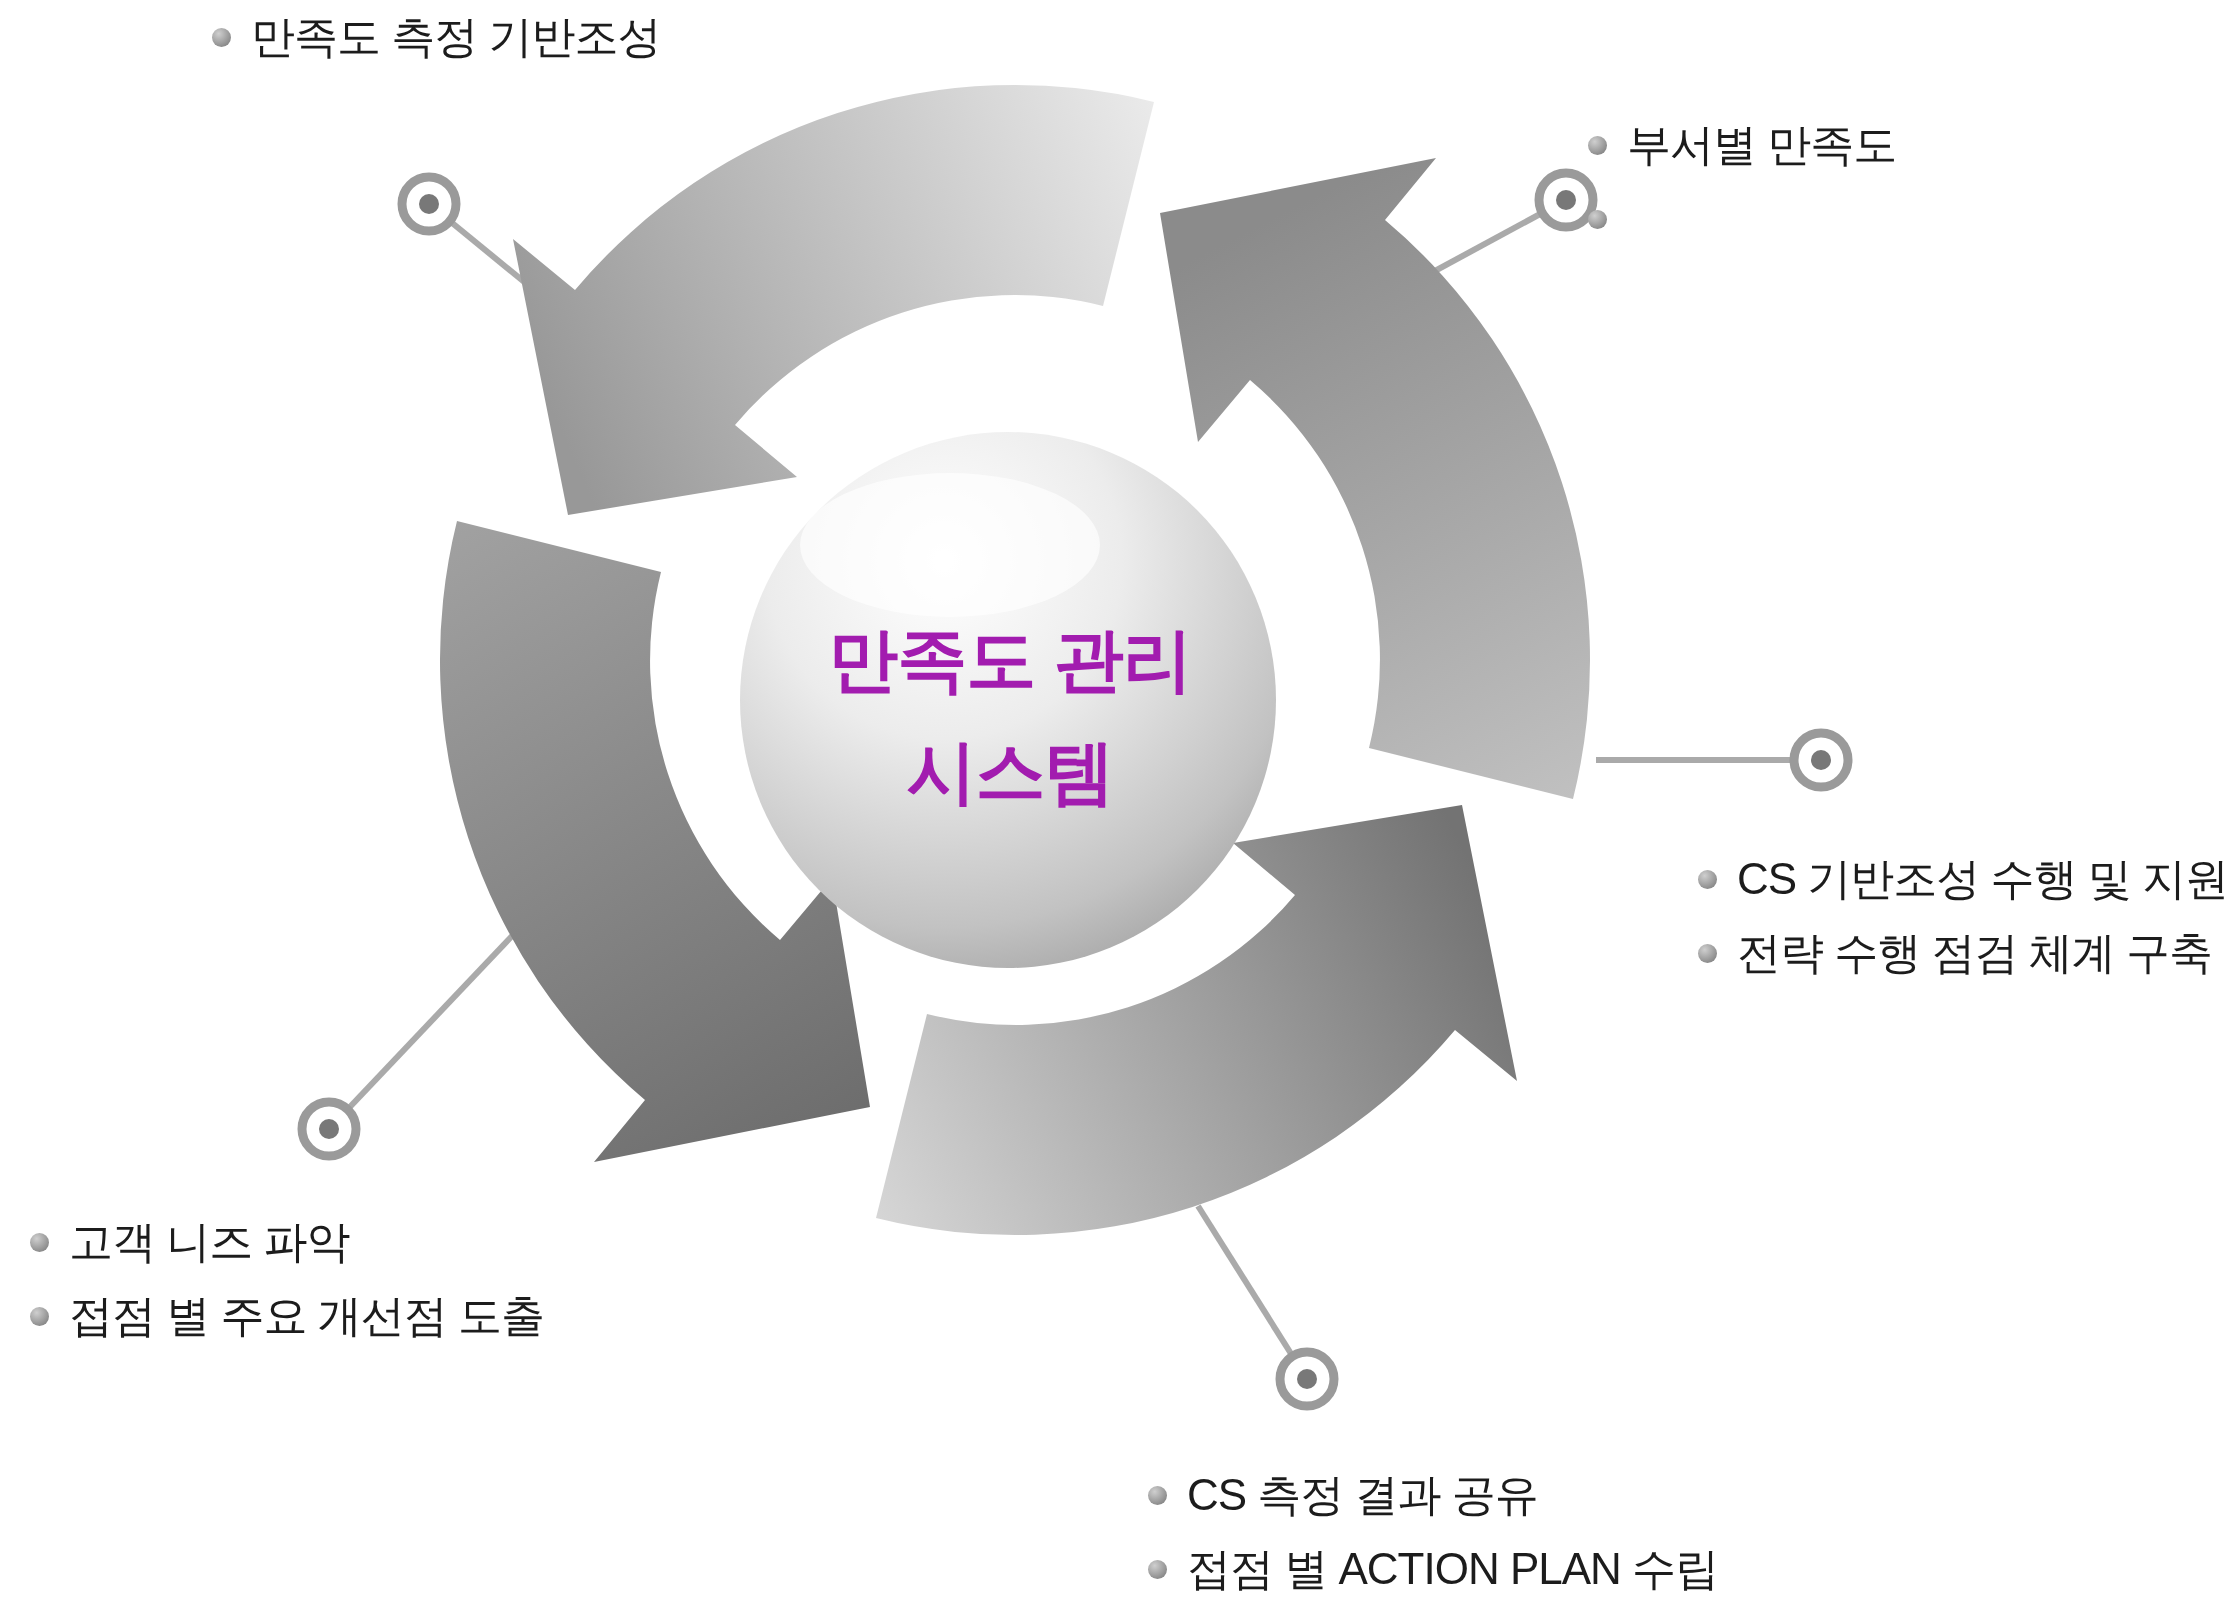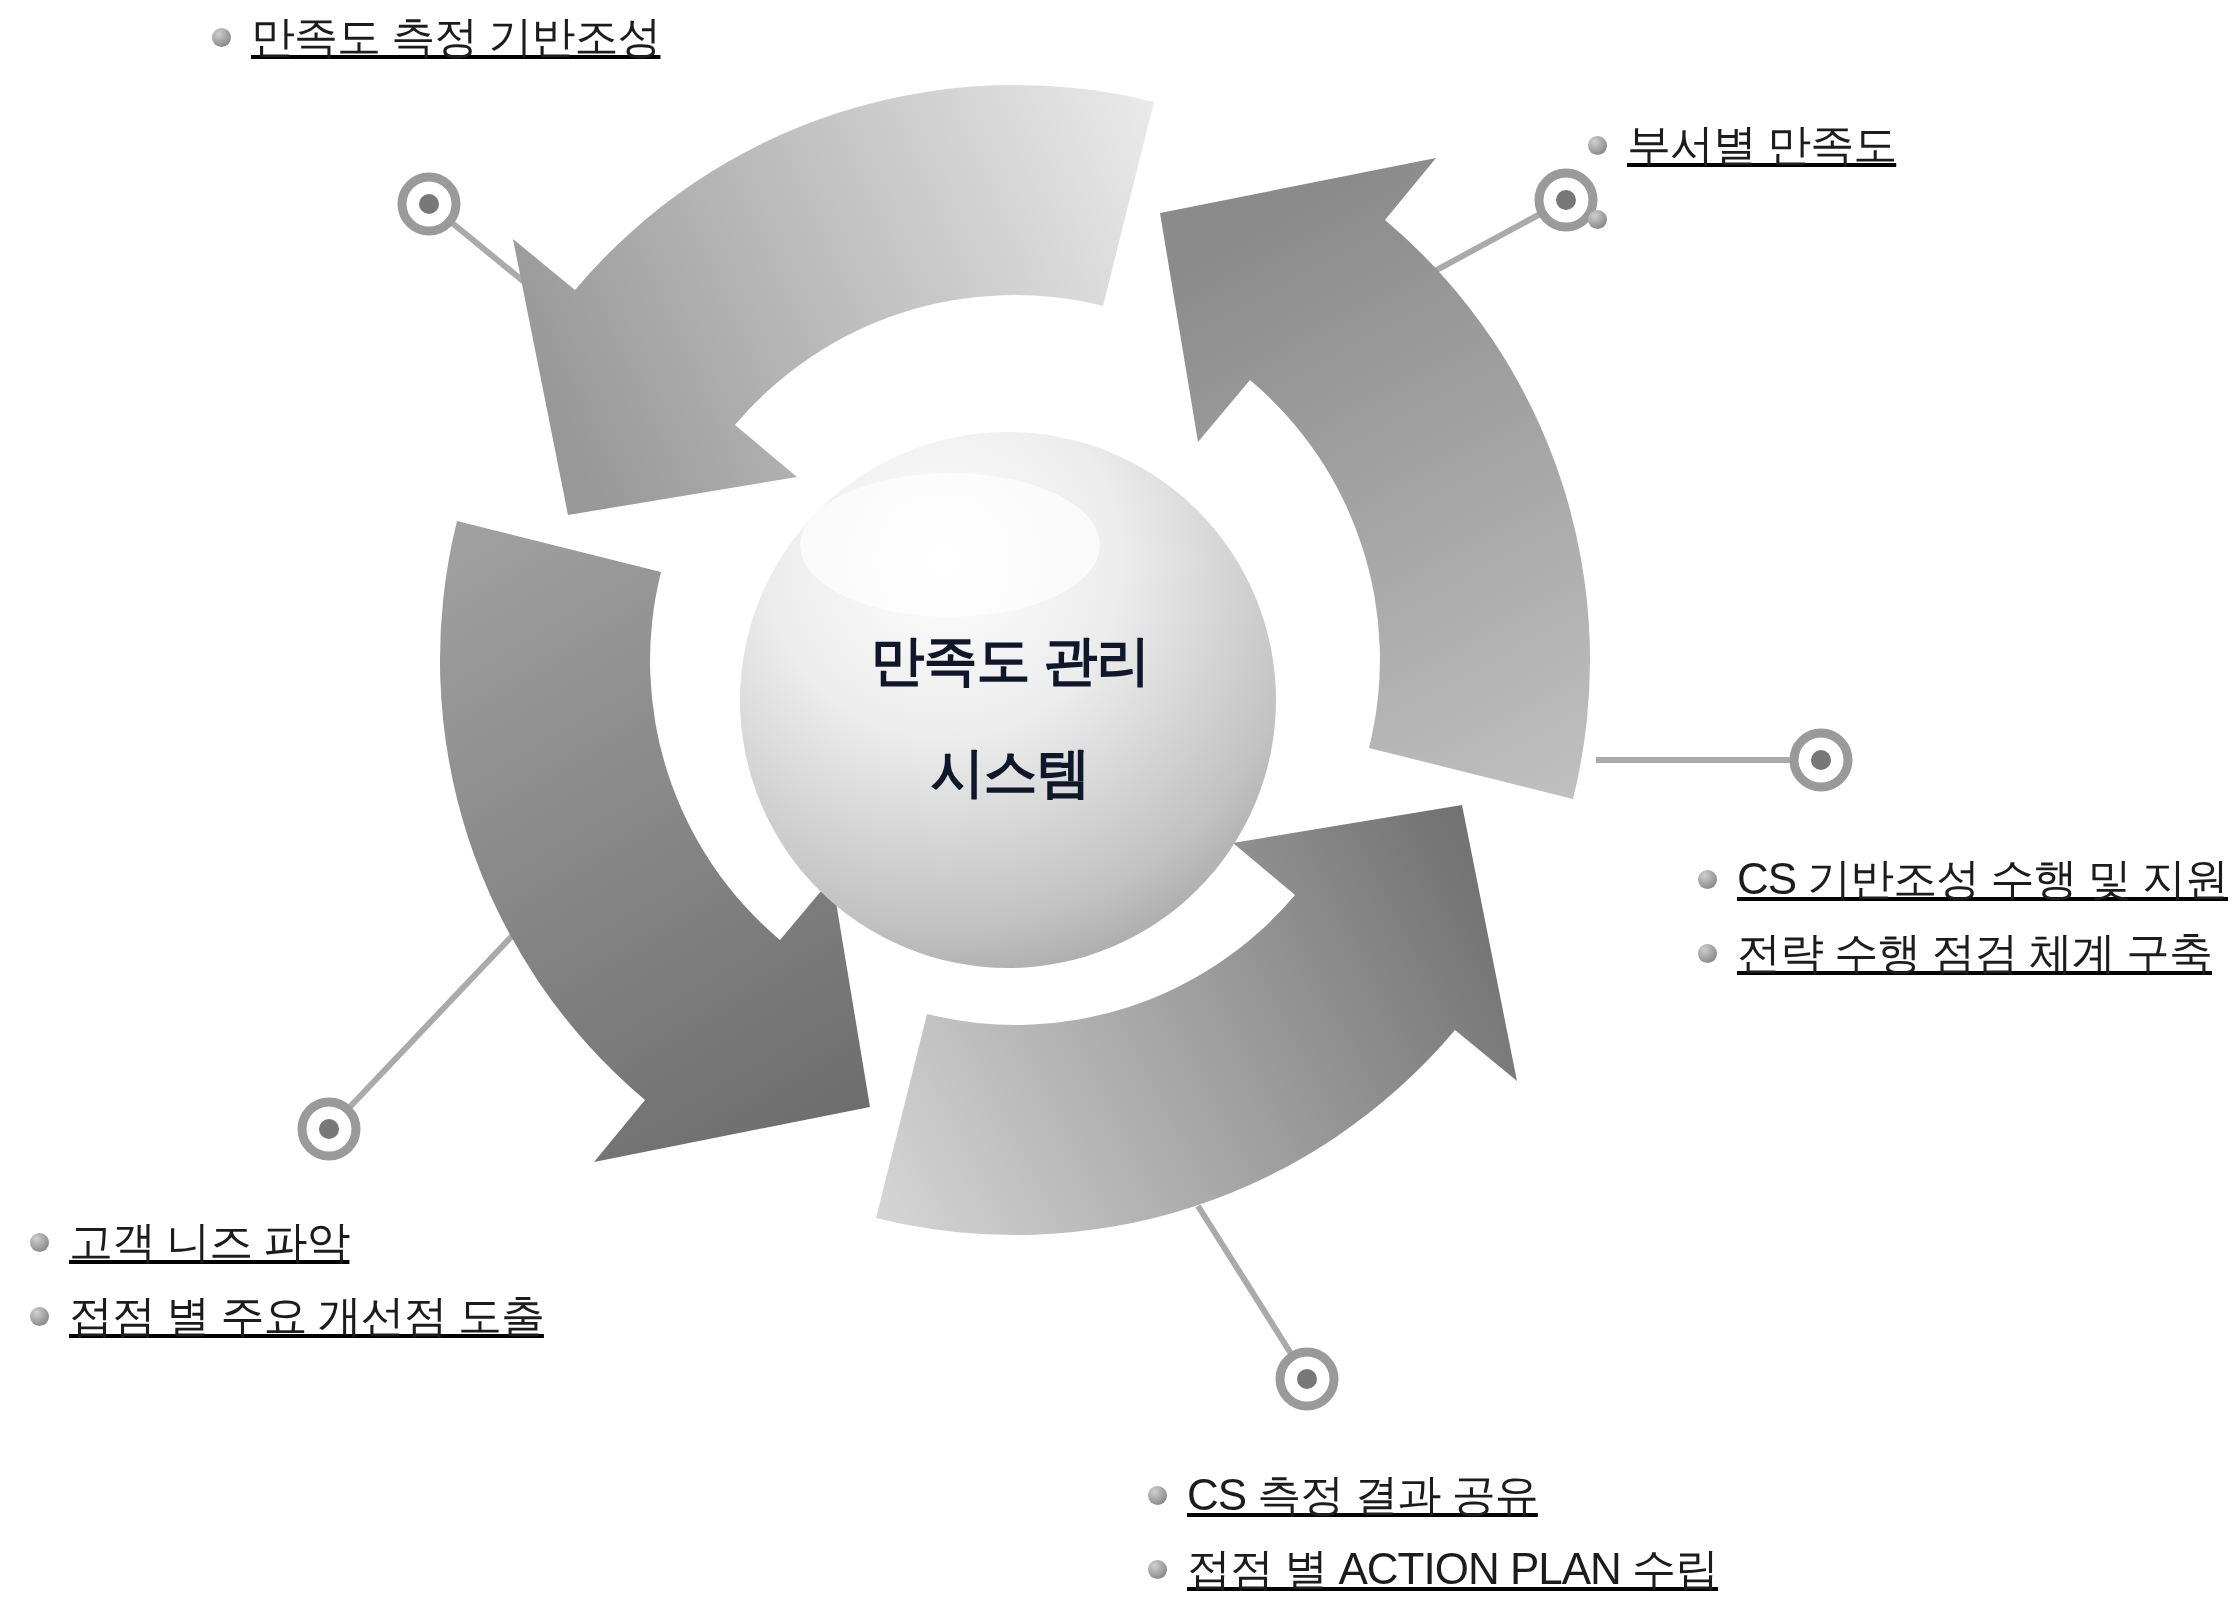--- a/index.html
+++ b/index.html
@@ -1,26 +1,26 @@
 <!DOCTYPE html>
 <html><head>
 <meta charset="utf-8">
 <style>
   html,body{margin:0;padding:0;background:#ffffff;}
   body{font-family:"Liberation Sans","DejaVu Sans",sans-serif;}
   .stage{position:relative;width:2240px;height:1612px;background:#ffffff;overflow:hidden;}
   .stage svg{position:absolute;left:0;top:0;}
-  .callout{position:absolute;text-decoration:underline;}
+  .callout{position:absolute;}
   .li{display:flex;align-items:center;height:74px;white-space:nowrap;}
   .li .txt{font-size:44px;color:#1c1c1c;letter-spacing:-1px;}
   .bullet{flex:0 0 auto;width:19px;height:19px;border-radius:50%;
           background:radial-gradient(circle at 35% 30%, #cfcfcf, #8a8a8a 75%);
           margin-right:20px;}
   .center-label{position:absolute;left:660px;top:604px;width:700px;text-align:center;
-                font-size:54px;font-weight:bold;color:#0f172a;line-height:112px;letter-spacing:-1px;}
+                font-size:70px;font-weight:bold;color:#a21caf;line-height:112px;letter-spacing:-1px;}
 </style>
 </head>
 <body>
 
 <div class="stage">
 
   <svg width="2240" height="1612" viewBox="0 0 2240 1612">
     <defs>
       <linearGradient id="gradA" gradientUnits="userSpaceOnUse" x1="1250" y1="120" x2="560" y2="430">
         <stop offset="0" stop-color="#f4f4f4"></stop>

